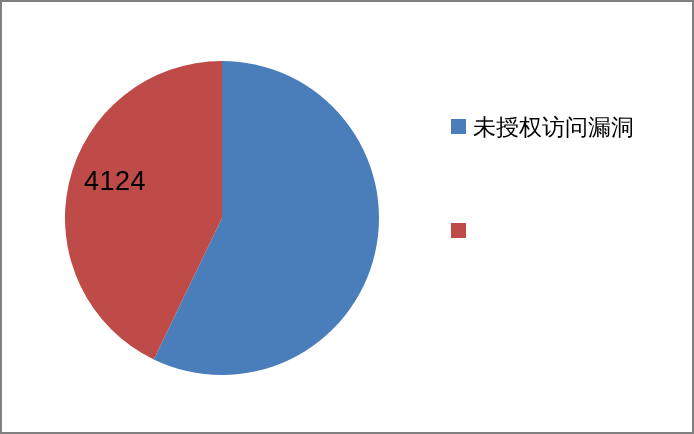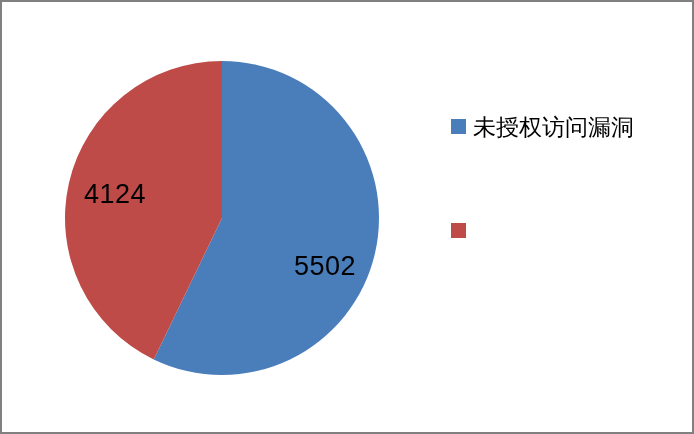--- a/index.html
+++ b/index.html
@@ -28,21 +28,20 @@
   }
   #pie-svg { display: block; width: 316px; height: 316px; }
 
   .slice-label {
     position: absolute;
     color: #000000;
     font-size: 27px;
     line-height: 1;
     white-space: nowrap;
     letter-spacing: 0.5px;
-    margin-top: 13px;
   }
   #label-blue { left: 292px; top: 238px; }
   #label-red  { left: 82px;  top: 166px; }
 
   
   #legend {
     position: absolute;
     left: 449px;
     top: 110px;
     width: 232px;
@@ -83,21 +82,20 @@
 
 <div id="canvas">
 
   <div id="pie-wrap">
     <svg id="pie-svg" viewBox="0 0 316 316">
       <path id="slice-blue" d="M 158 158 L 158.00 1.00 A 157 157 0 1 1 89.75 299.39 Z" fill="#4a7ebb"></path>
       <path id="slice-red" d="M 158 158 L 89.75 299.39 A 157 157 0 0 1 158.00 1.00 Z" fill="#be4b48"></path>
     </svg>
   </div>
 
-  <div class="slice-label" id="label-blue">5502</div>
 
   <div class="slice-label" id="label-red">4124</div>
 
   <div id="legend">
 
     <div class="legend-item">
       <span class="legend-swatch" id="swatch-blue" style="background: rgb(74, 126, 187);"></span>
       <span class="legend-text">未授权访问漏洞</span>
     </div>
 

